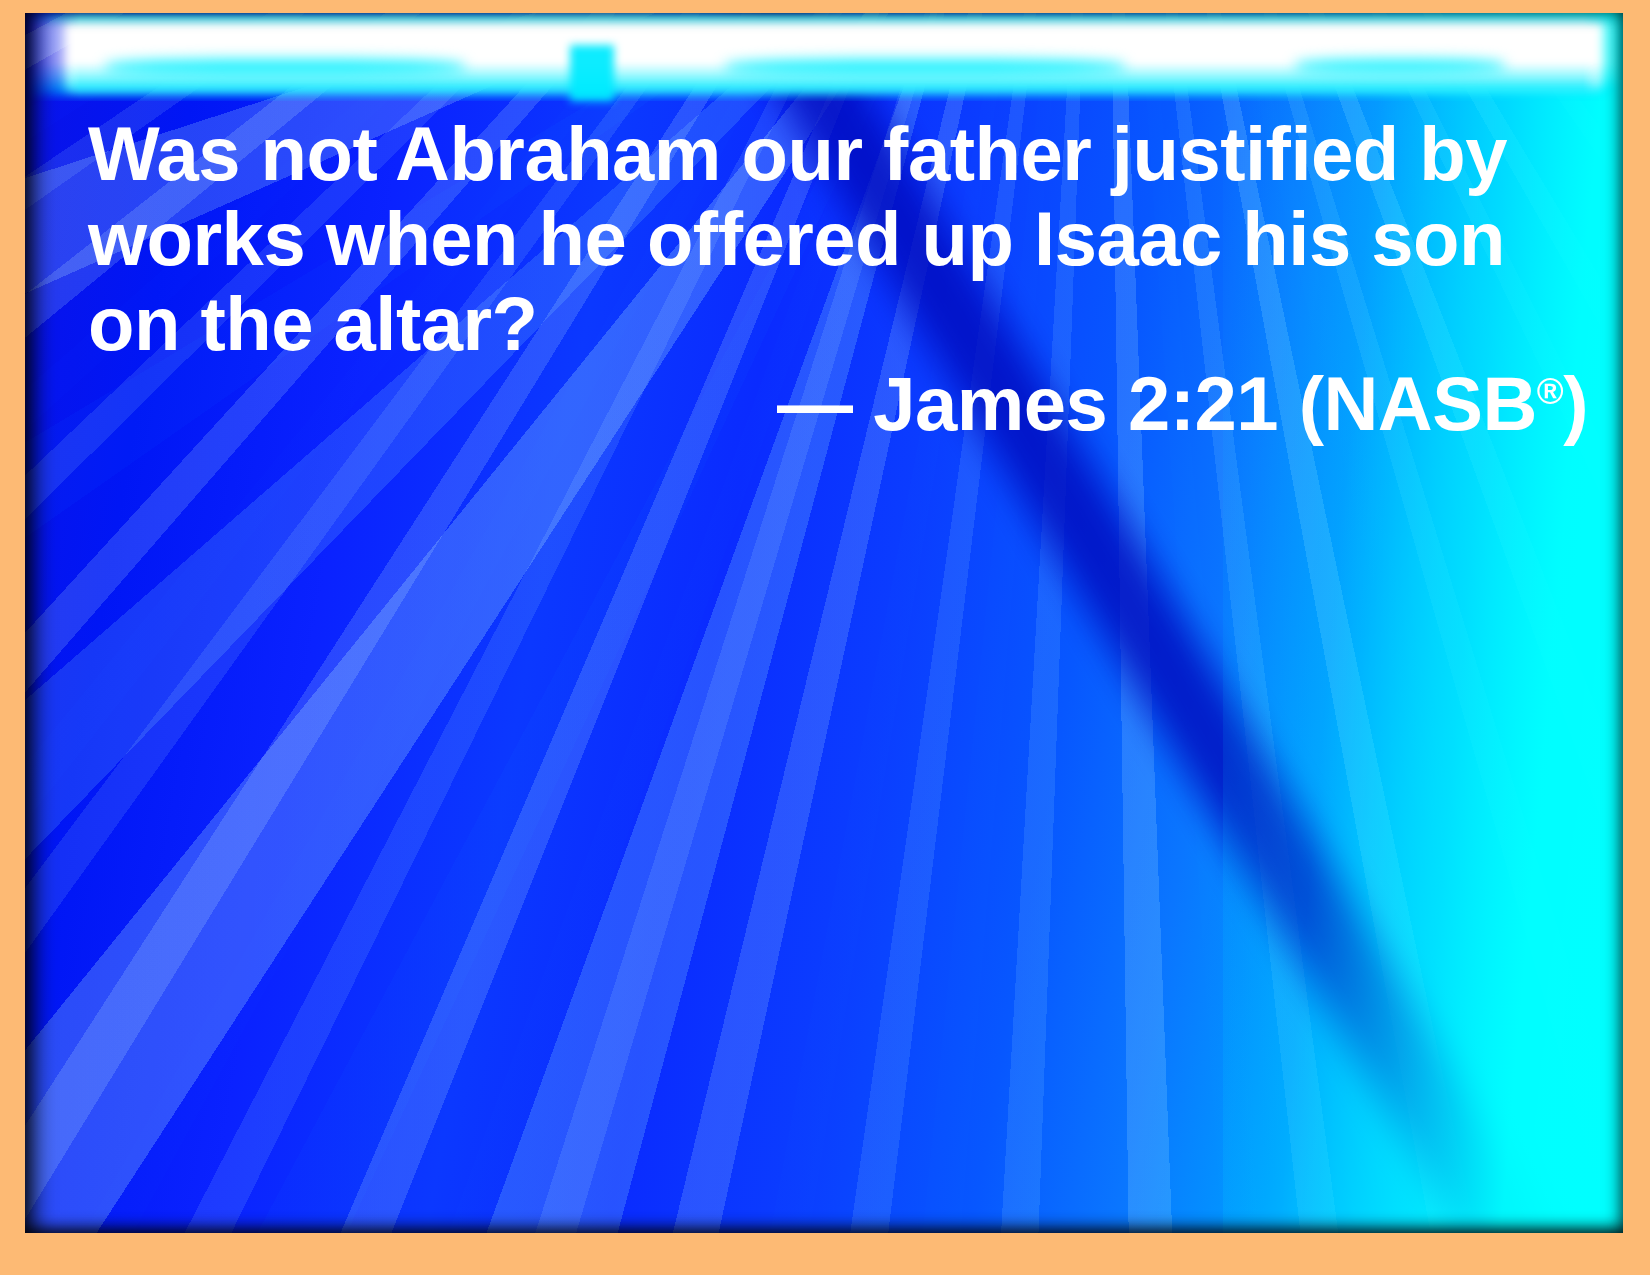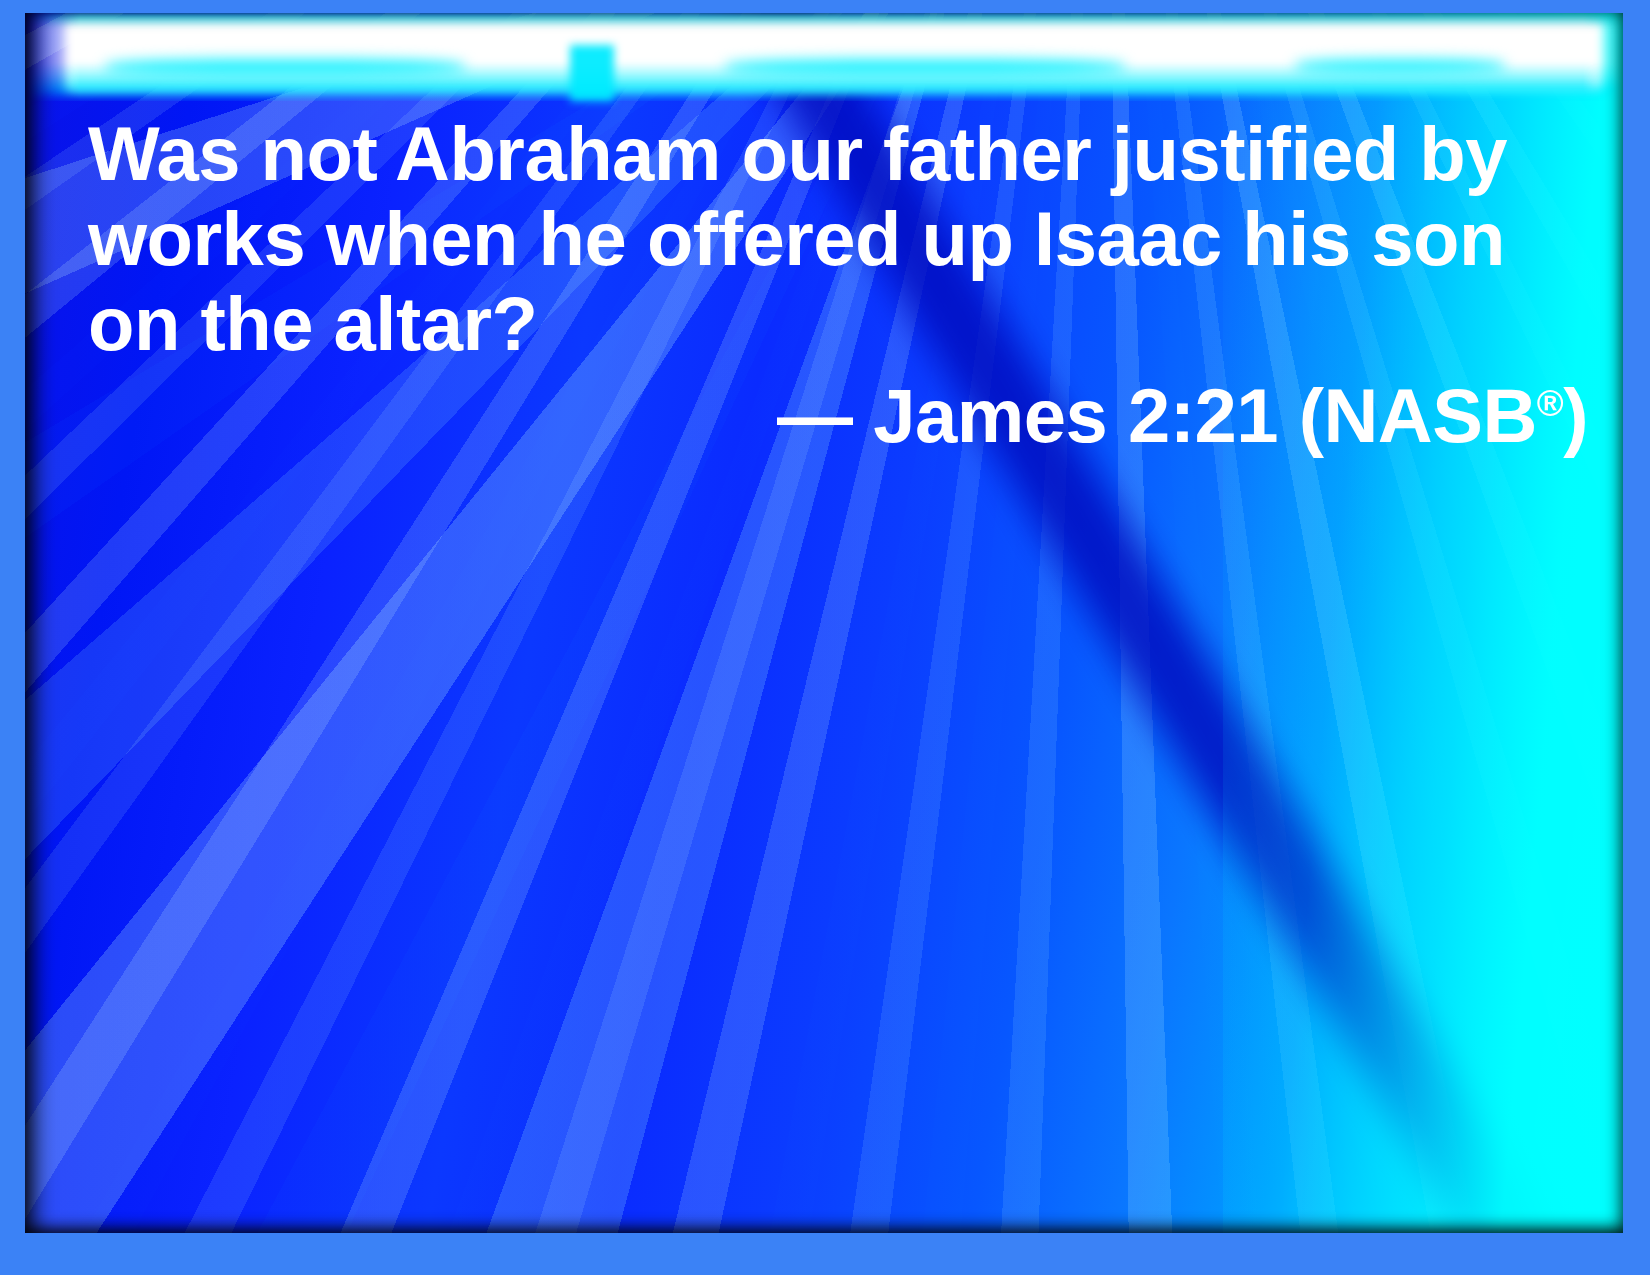--- a/index.html
+++ b/index.html
@@ -13,21 +13,21 @@
     height: 1275px;
     overflow: hidden;
     font-family: "Liberation Sans", "DejaVu Sans", sans-serif;
   }
 
   
   .slide-frame {
     position: relative;
     width: 1650px;
     height: 1275px;
-    background: #3b82f6;
+    background: #fdba74;
     overflow: hidden;
   }
 
   
   .slide-canvas {
     position: absolute;
     left: 25px;
     top: 13px;
     width: 1598px;
     height: 1220px;
@@ -214,21 +214,21 @@
     font-weight: bold;
     font-size: 76px;
     line-height: 85px;
     letter-spacing: -0.5px;
     font-stretch: condensed;
     white-space: pre-wrap;
   }
   .verse-ref {
     position: absolute;
     left: 63px;
-    top: 360px;
+    top: 348px;
     width: 1500px;
     text-align: right;
     color: #ffffff;
     font-weight: bold;
     font-size: 76px;
     line-height: 85px;
     letter-spacing: -0.5px;
     font-stretch: condensed;
   }
   .verse-ref sup {

